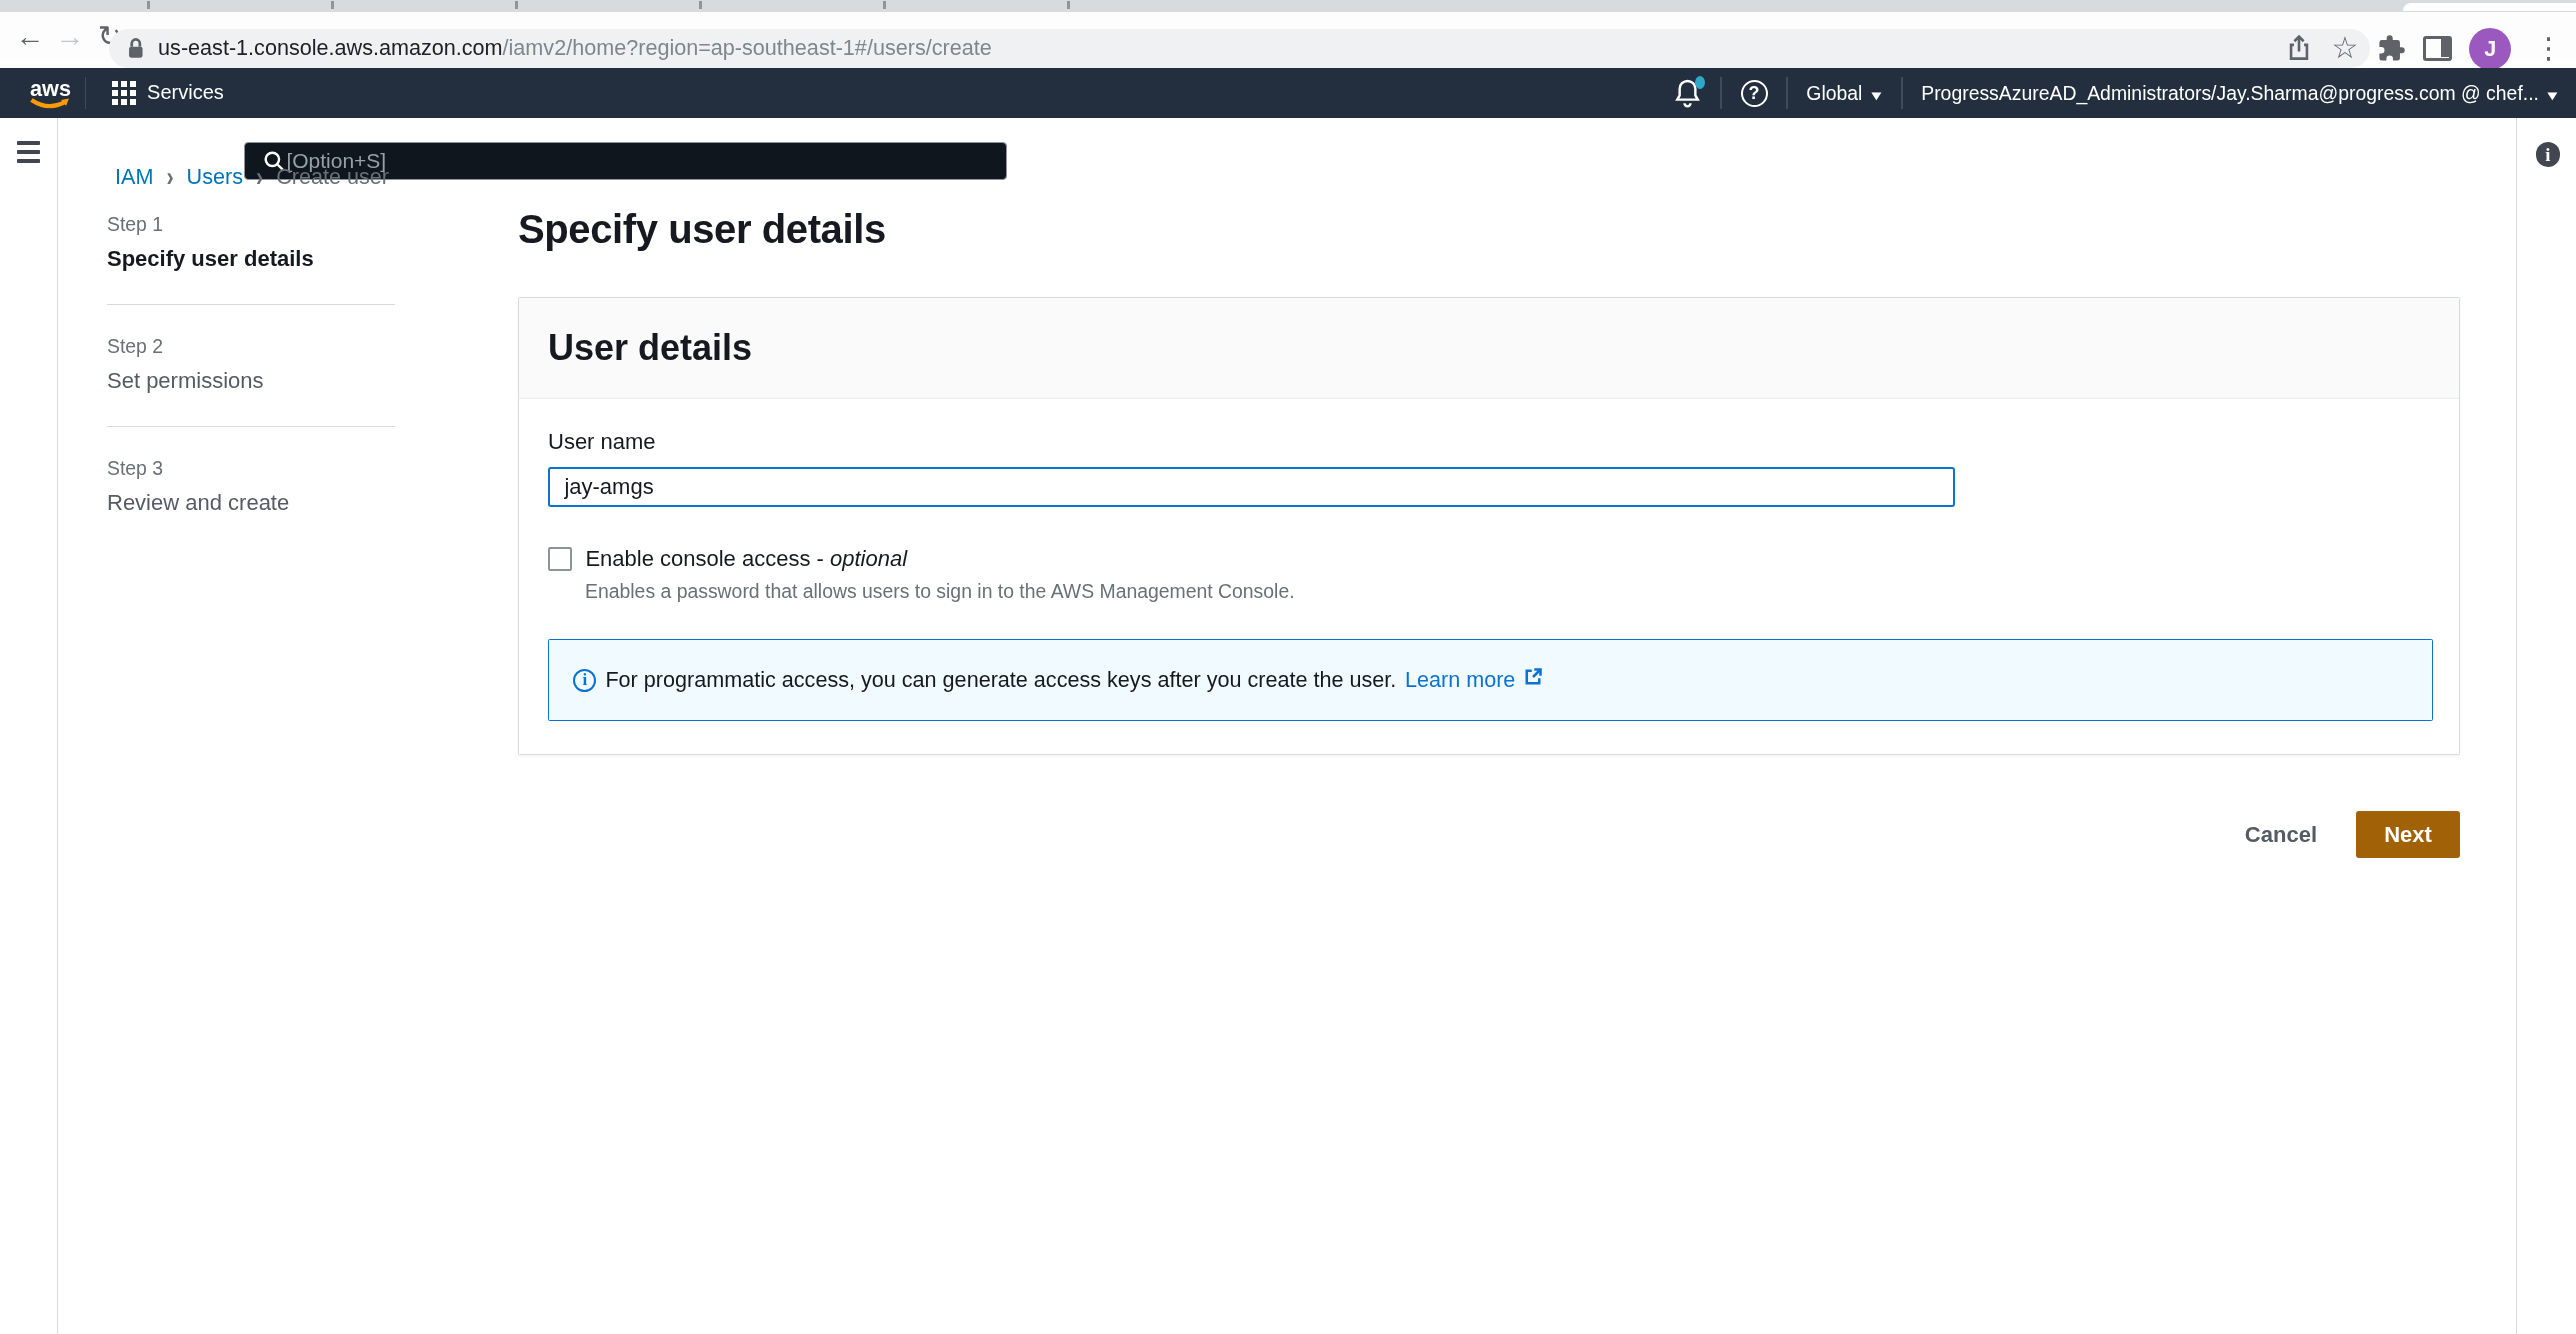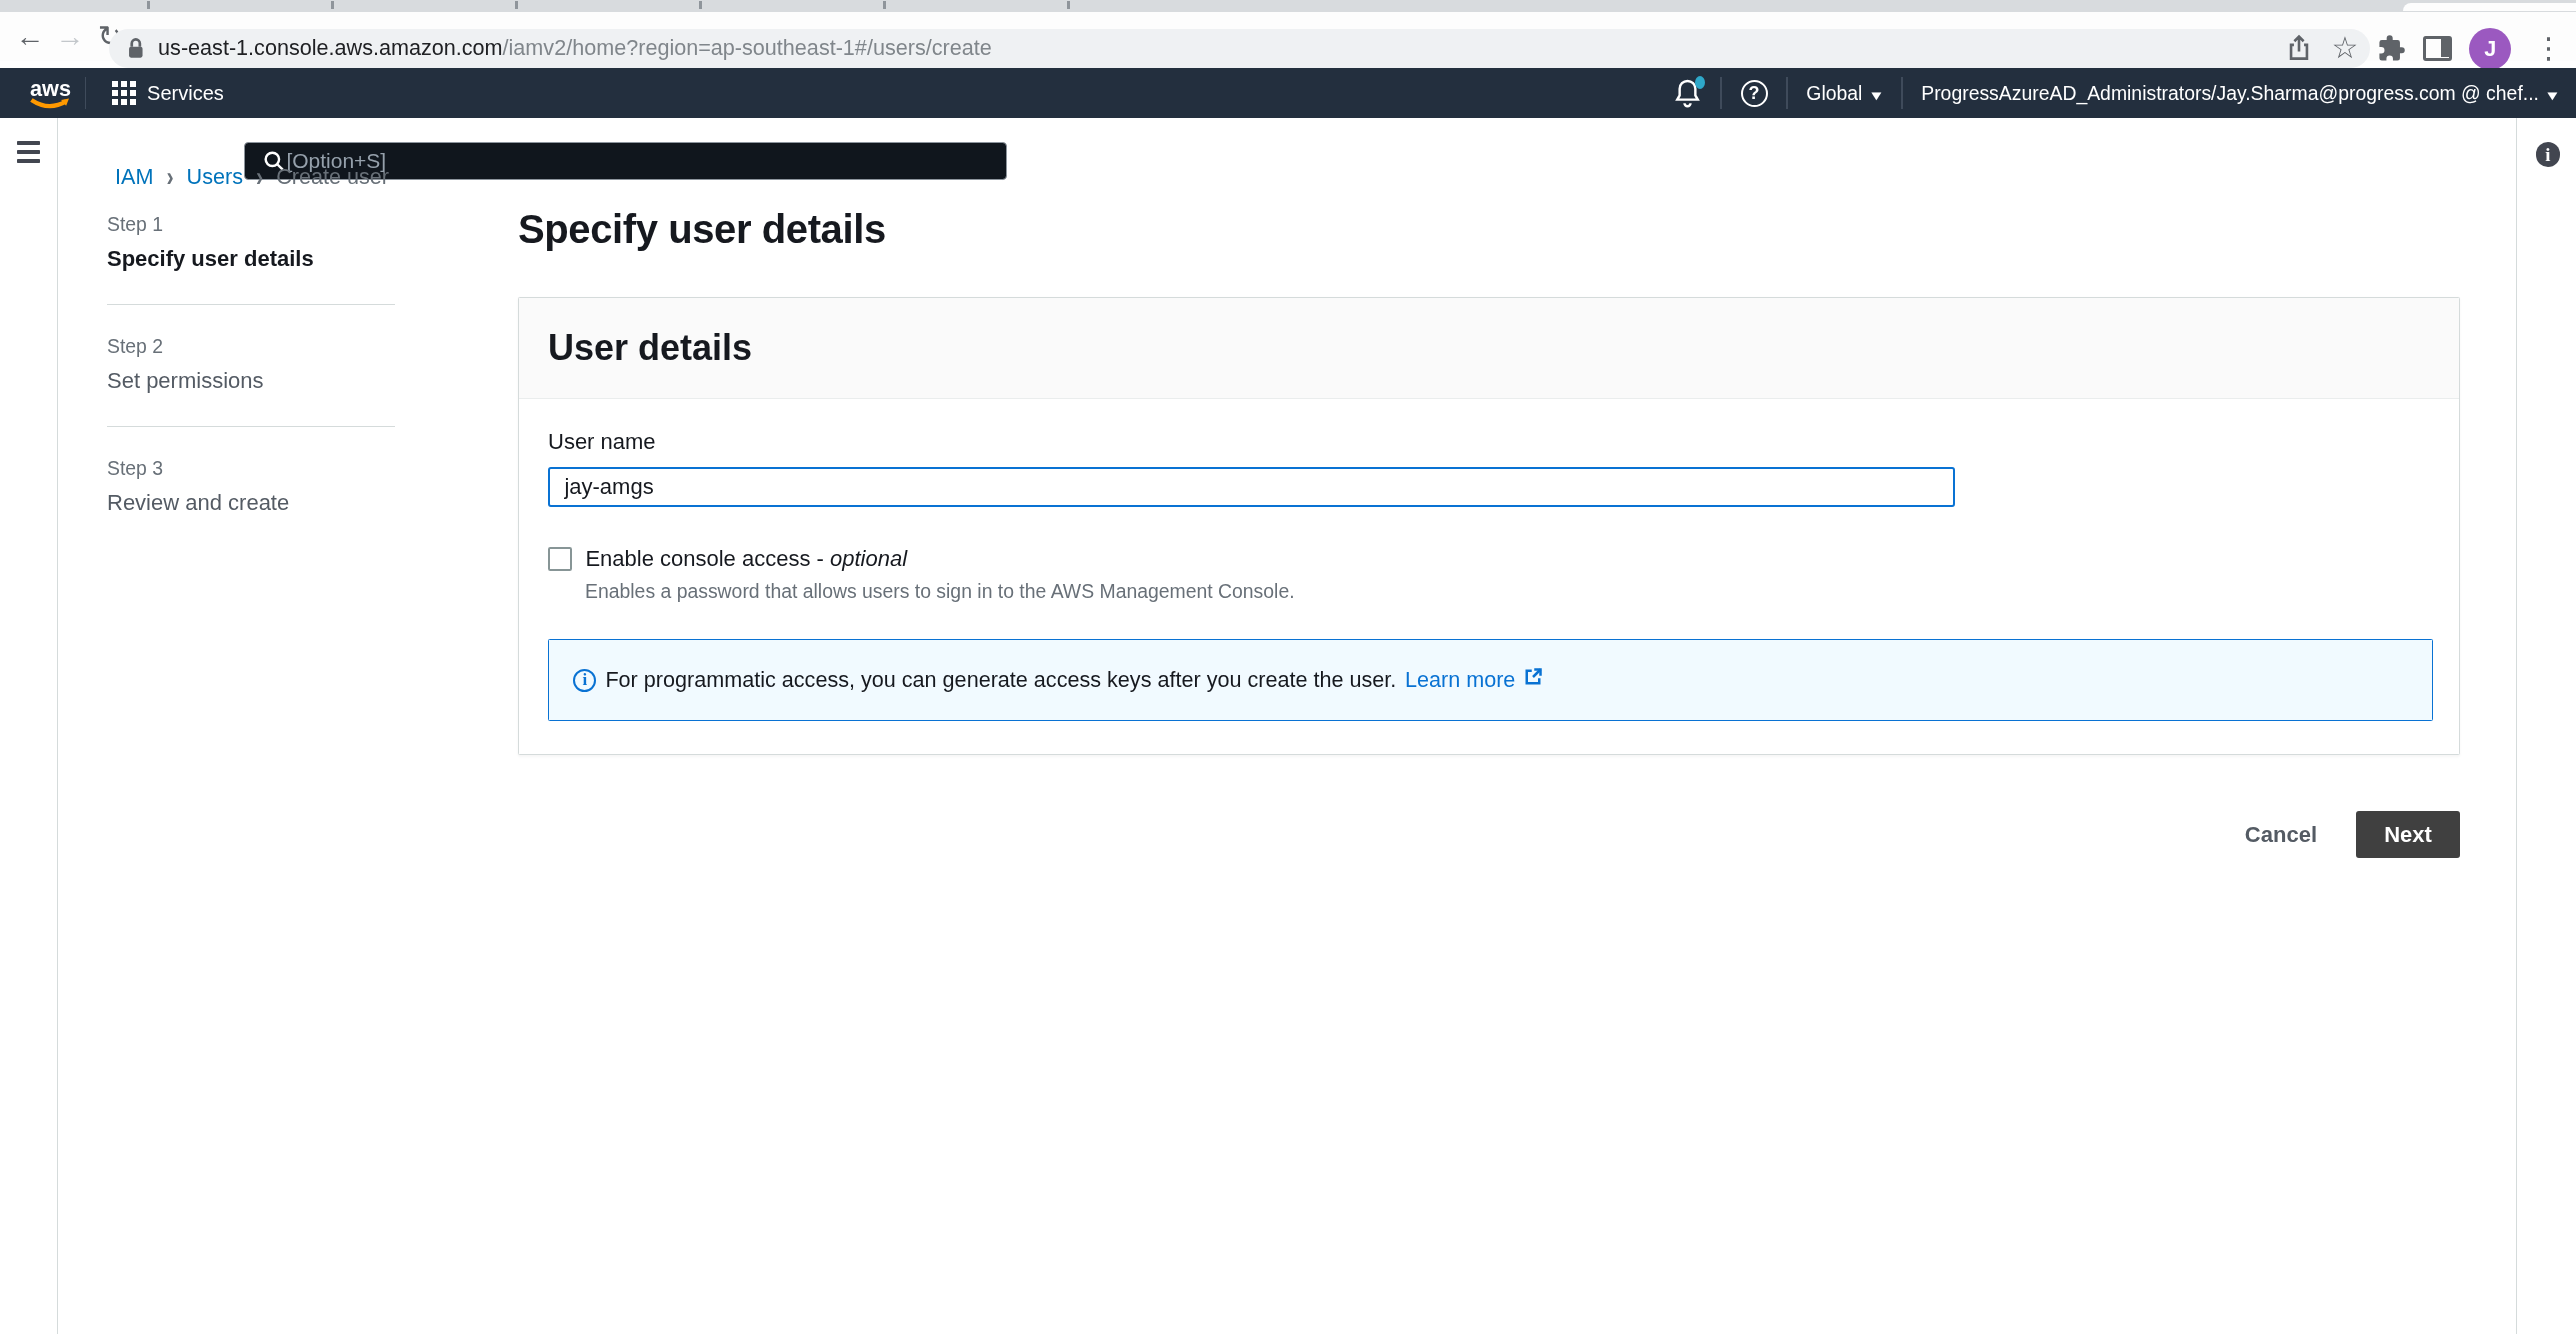--- a/index.html
+++ b/index.html
@@ -77,21 +77,21 @@
   .checkbox-label .optional { font-style:italic; }
   .checkbox-help { margin-left:37px; margin-top:8.6px; font-size:19.4px; color:#687078; }
   .alert { margin-top:36px; width:1885px; height:82px; background:#f1faff; border:1.4px solid #0972d3; border-radius:1.4px; display:flex; align-items:center; padding:0 24.4px; }
   .alert-icon { flex:none; width:23px; height:23px; border:2.2px solid #0972d3; border-radius:50%; color:#0972d3; display:flex; align-items:center; justify-content:center; font-family:"Liberation Serif", serif; font-weight:700; font-size:17px; }
   .alert-text { margin-left:9px; font-size:21.6px; color:#16191f; }
   .alert-link { margin-left:8.6px; font-size:21.6px; color:#0972d3; text-decoration:none; font-weight:400; display:inline-flex; align-items:flex-start; }
   .ext-icon { margin-left:7.2px; }
 
   .actions { margin-top:56px; width:1942px; display:flex; justify-content:flex-end; align-items:center; gap:39px; }
   .btn-cancel { background:none; border:none; font-size:22px; font-weight:700; color:#545b64; font-family:"Liberation Sans", sans-serif; }
-  .btn-next { width:104px; height:47px; background:#404040; border:none; border-radius:2.9px; color:#fff; font-size:22px; font-weight:700; font-family:"Liberation Sans", sans-serif; }
+  .btn-next { width:104px; height:47px; background:#a16207; border:none; border-radius:2.9px; color:#fff; font-size:22px; font-weight:700; font-family:"Liberation Sans", sans-serif; }
 </style>
 </head>
 <body>
 
 <div id="app">
 
   <div class="tabstrip">
     <span class="tick" style="left:147px"></span>
     <span class="tick" style="left:331px"></span>
     <span class="tick" style="left:515px"></span>
@@ -131,21 +131,21 @@
     </div>
   </div>
 
   <div class="awsnav">
     <svg class="aws-logo" viewBox="0 0 62 54">
       <text x="4" y="30" font-family="Liberation Sans, sans-serif" font-size="30" font-weight="700" fill="#ffffff">aws</text>
       <path d="M6 36 Q 30 52 54 38" stroke="#f90" stroke-width="6" fill="none"></path>
       <path d="M54 44 L58 34 L47 36 Z" fill="#f90"></path>
     </svg>
     <div class="nav-divider" style="margin-left:85px"></div>
-    <div style="display:flex;align-items:flex-end;margin-left:26px">
+    <div style="display:flex;align-items:flex-start;margin-left:26px">
       <div class="grid-icon">
         <span></span>
           <span></span>
           <span></span>
           <span></span>
           <span></span>
           <span></span>
           <span></span>
           <span></span>
           <span></span>

